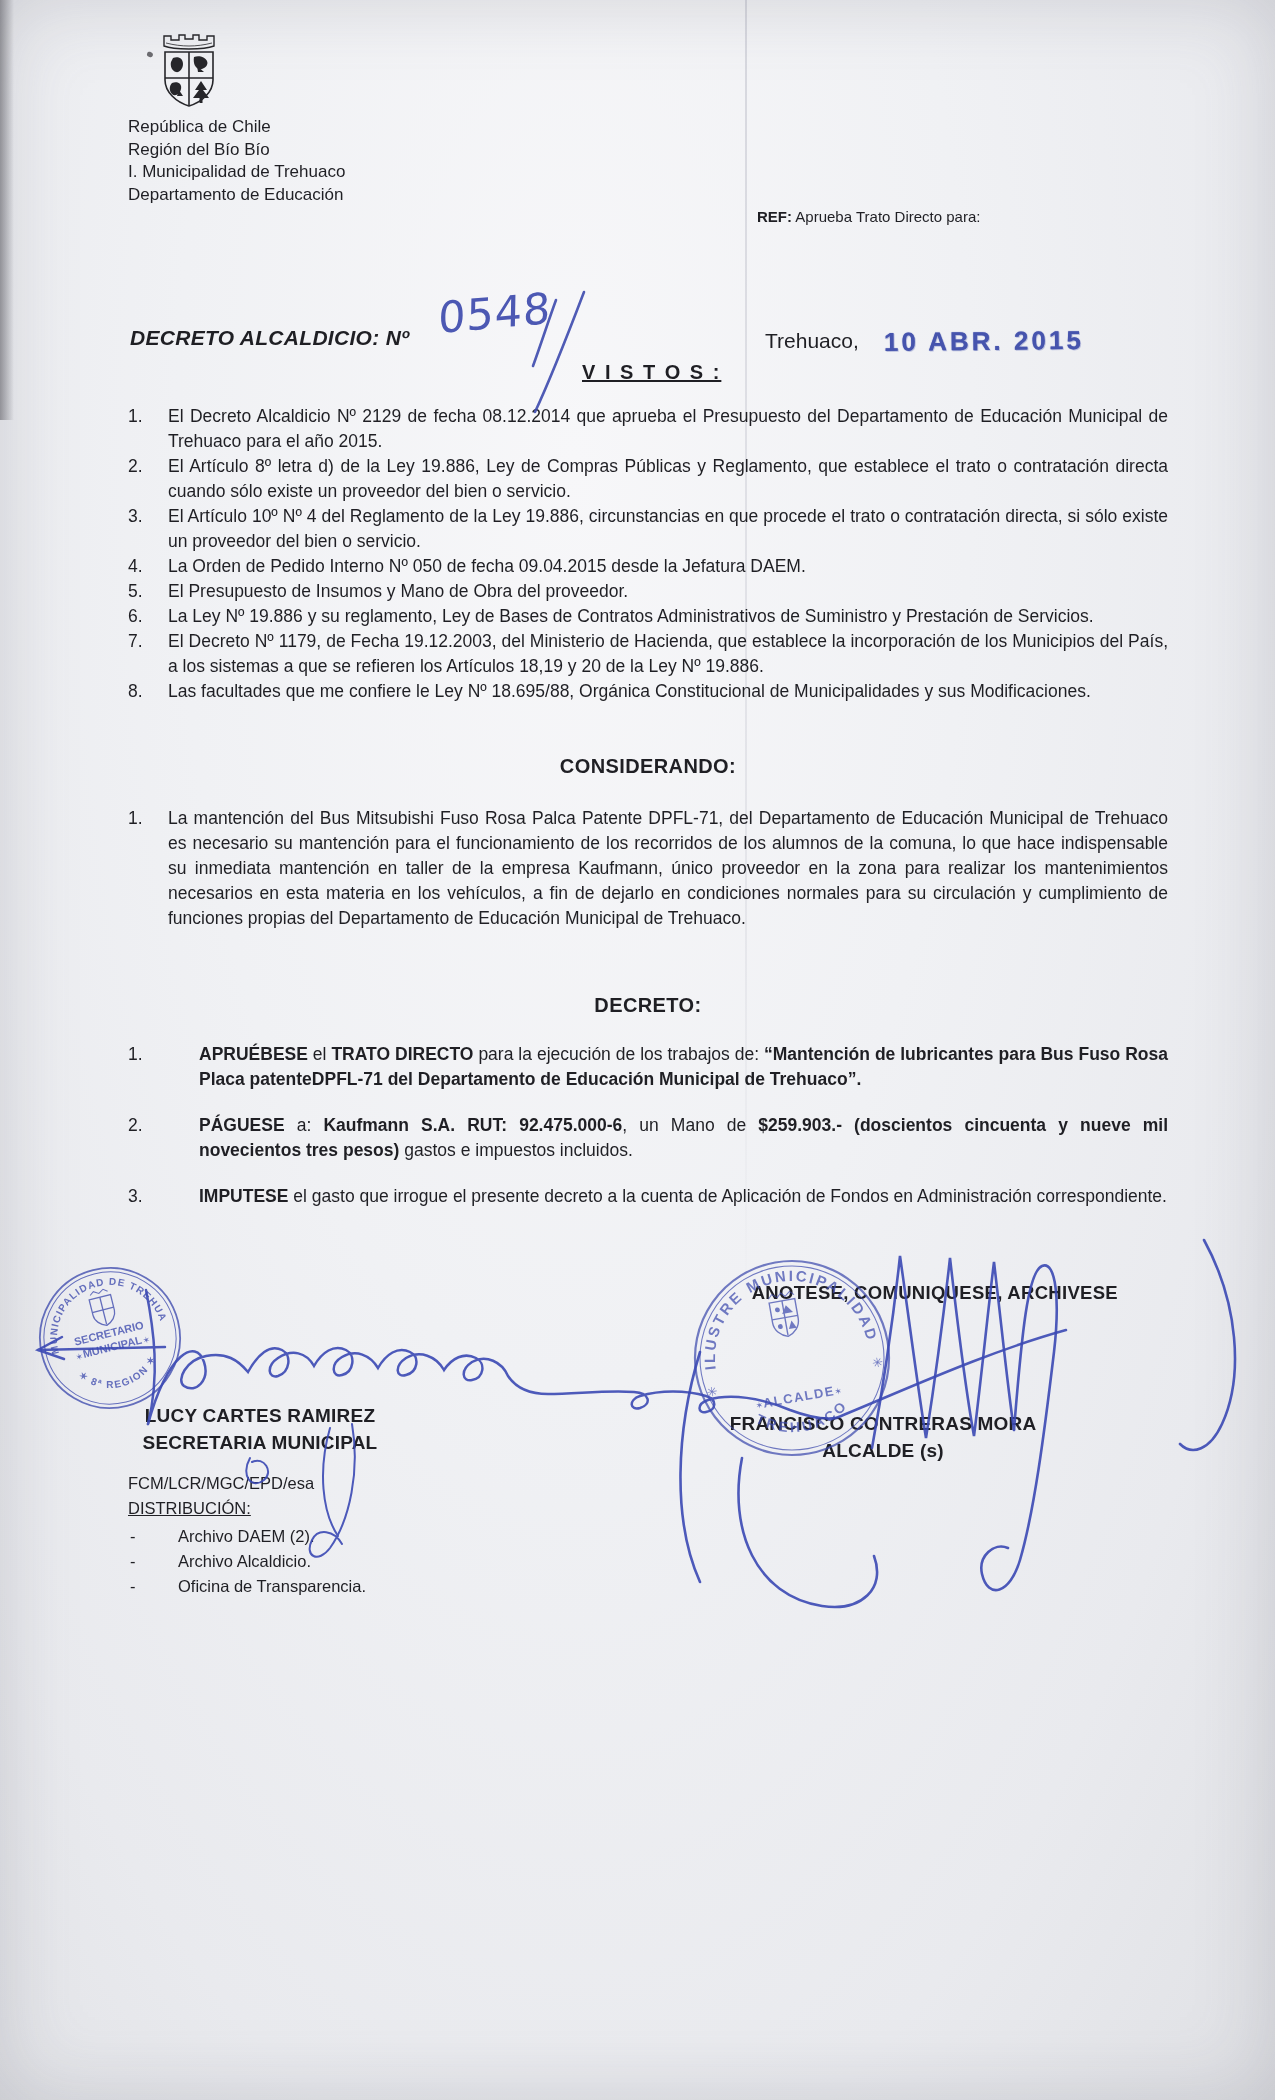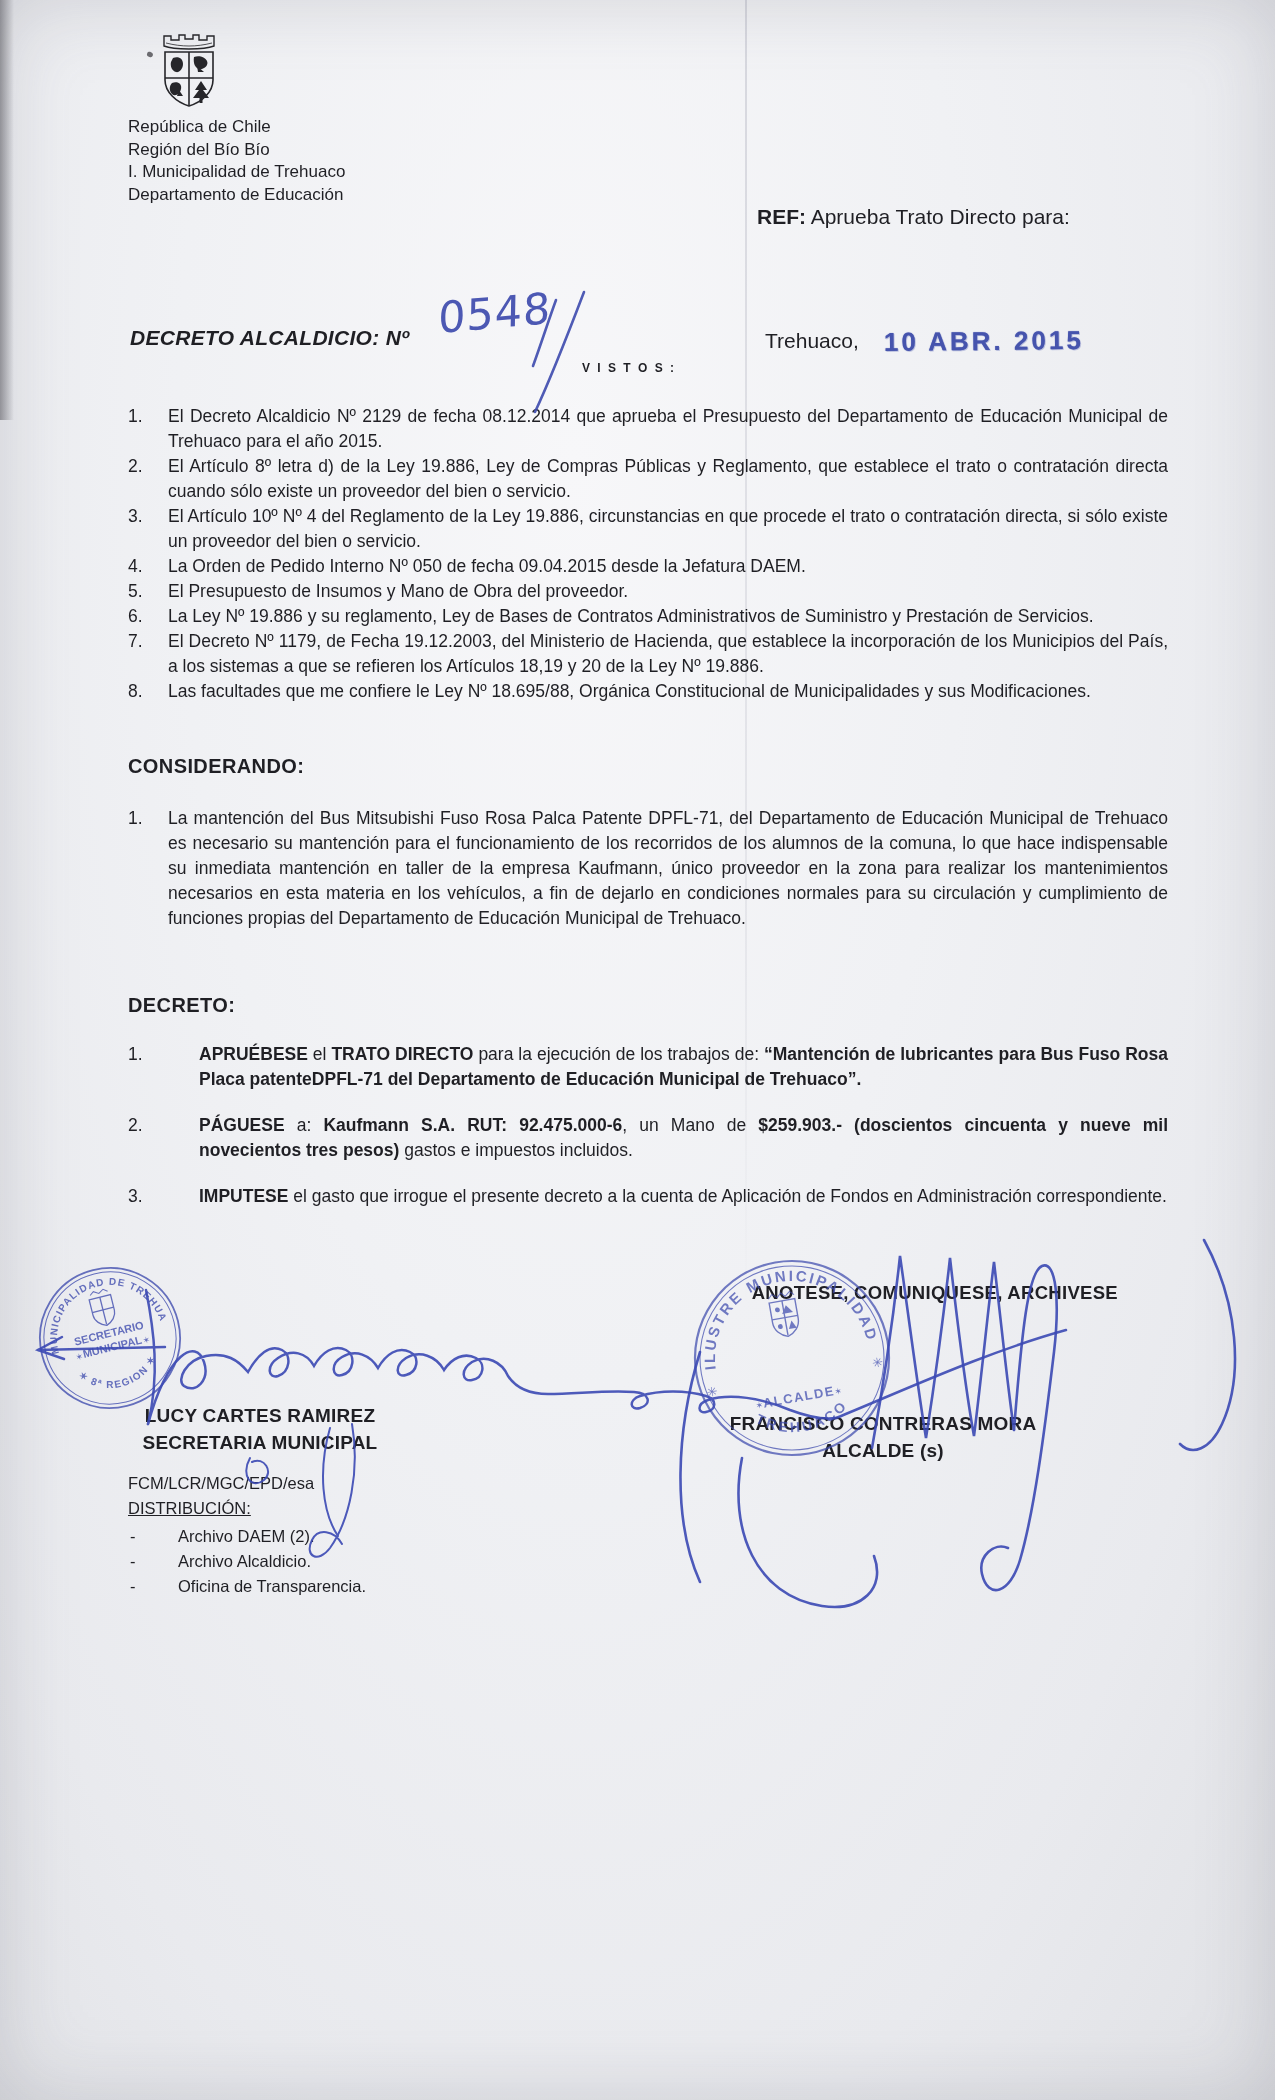--- a/index.html
+++ b/index.html
@@ -10,30 +10,30 @@
     box-shadow:inset 0 0 80px rgba(90,90,105,.22);
   }
   .abs{position:absolute;}
   
   .fold-v{left:745px;top:0;width:2px;height:1310px;background:linear-gradient(to bottom,rgba(110,112,135,.22),rgba(110,112,135,.10) 70%,rgba(110,112,135,0));}
   .edge-left{left:0;top:0;width:14px;height:420px;background:linear-gradient(to right,rgba(55,55,62,.45),rgba(55,55,62,0));}
   .speck{left:147px;top:52px;width:6px;height:5px;background:#6b6b70;border-radius:40% 60% 50% 50%;transform:rotate(20deg);}
   
   .hdr-lines{left:128px;top:116px;font-size:17px;line-height:22.5px;}
   
-  .ref{left:757px;top:206px;width:414px;font-size:21px;line-height:22px;text-align:justify;}
+  .ref{left:757px;top:206px;width:414px;font-size:15px;line-height:22px;text-align:justify;}
   .ref b{font-weight:bold;}
   
   .decree-label{left:130px;top:326px;font-size:21px;font-weight:bold;font-style:italic;letter-spacing:.3px;}
   .hand-num{left:438px;top:288px;font-family:"DejaVu Sans",sans-serif;font-size:43px;color:#3e4bae;transform:rotate(-5deg) skewX(-6deg);letter-spacing:1px;opacity:.92;}
   .place{left:765px;top:329px;font-size:21px;font-weight:normal;}
   .date-stamp{left:884px;top:326px;font-size:26px;font-weight:bold;color:#2f3fa4;letter-spacing:3px;transform:rotate(-.6deg);text-shadow:0 0 1px rgba(47,63,164,.8), 1px 1px 0 rgba(47,63,164,.25);opacity:.88;}
   
-  .vistos-title{left:582px;top:361px;font-size:12px;font-weight:bold;letter-spacing:2px;}
-  .h-center{left:128px;width:1040px;text-align:left;font-size:20px;font-weight:bold;letter-spacing:.4px;}
+  .vistos-title{left:582px;top:361px;font-size:20px;font-weight:bold;letter-spacing:2px;text-decoration:underline;}
+  .h-center{left:128px;width:1040px;text-align:center;font-size:20px;font-weight:bold;letter-spacing:.4px;}
   .h-considerando{top:755px;}
   .h-decreto{top:994px;}
   .closing{left:78px;top:1282px;width:1040px;text-align:right;font-size:18.5px;font-weight:bold;letter-spacing:.3px;}
   
   .numlist{font-size:17.5px;line-height:25px;}
   .numlist{width:1040px;}
   .v-list{left:128px;top:404px;}
   .c-list{left:128px;top:806px;}
   .d-list{left:128px;top:1042px;}
   .li{display:flex;align-items:flex-start;}

